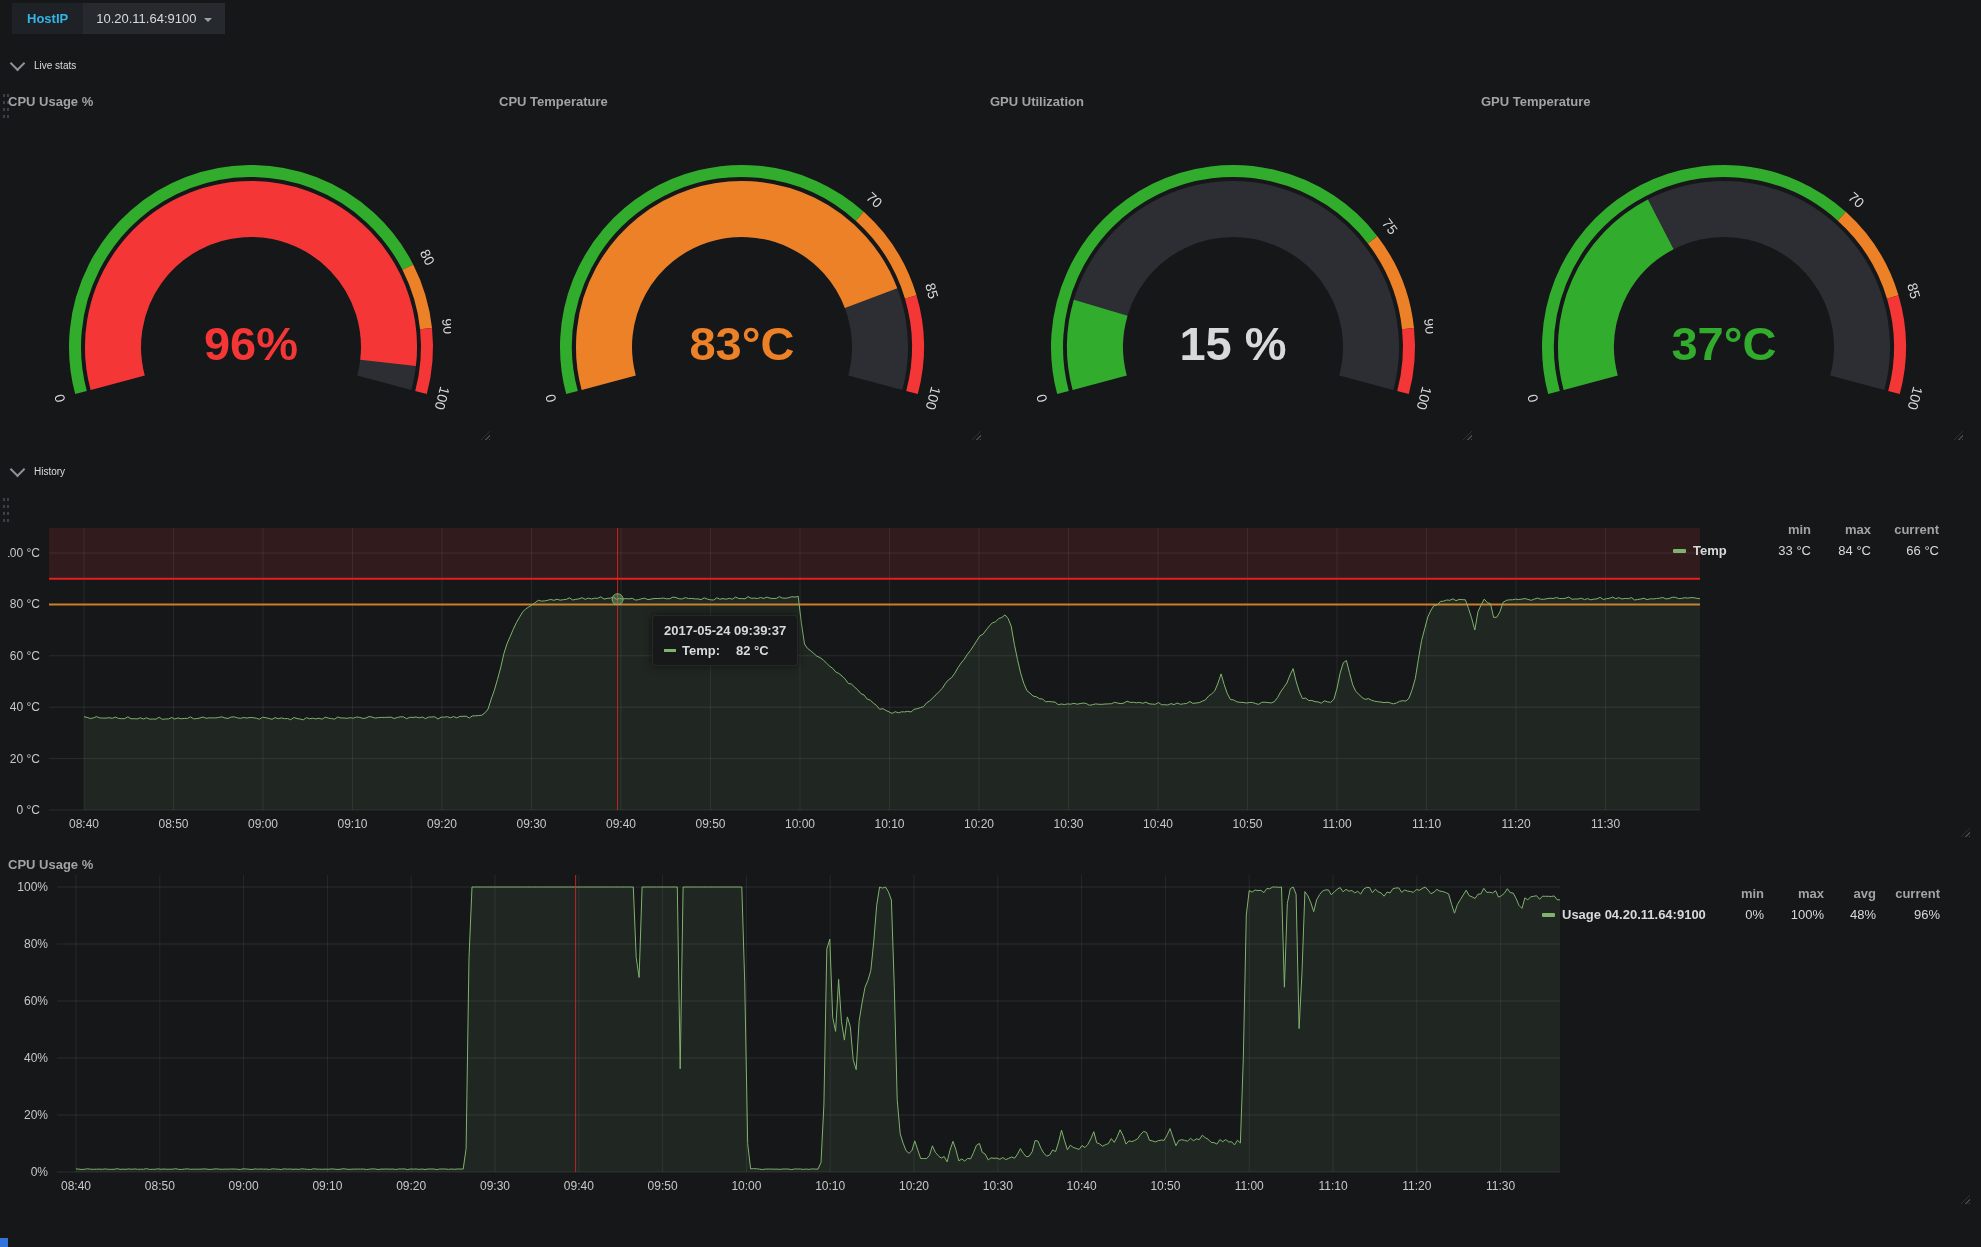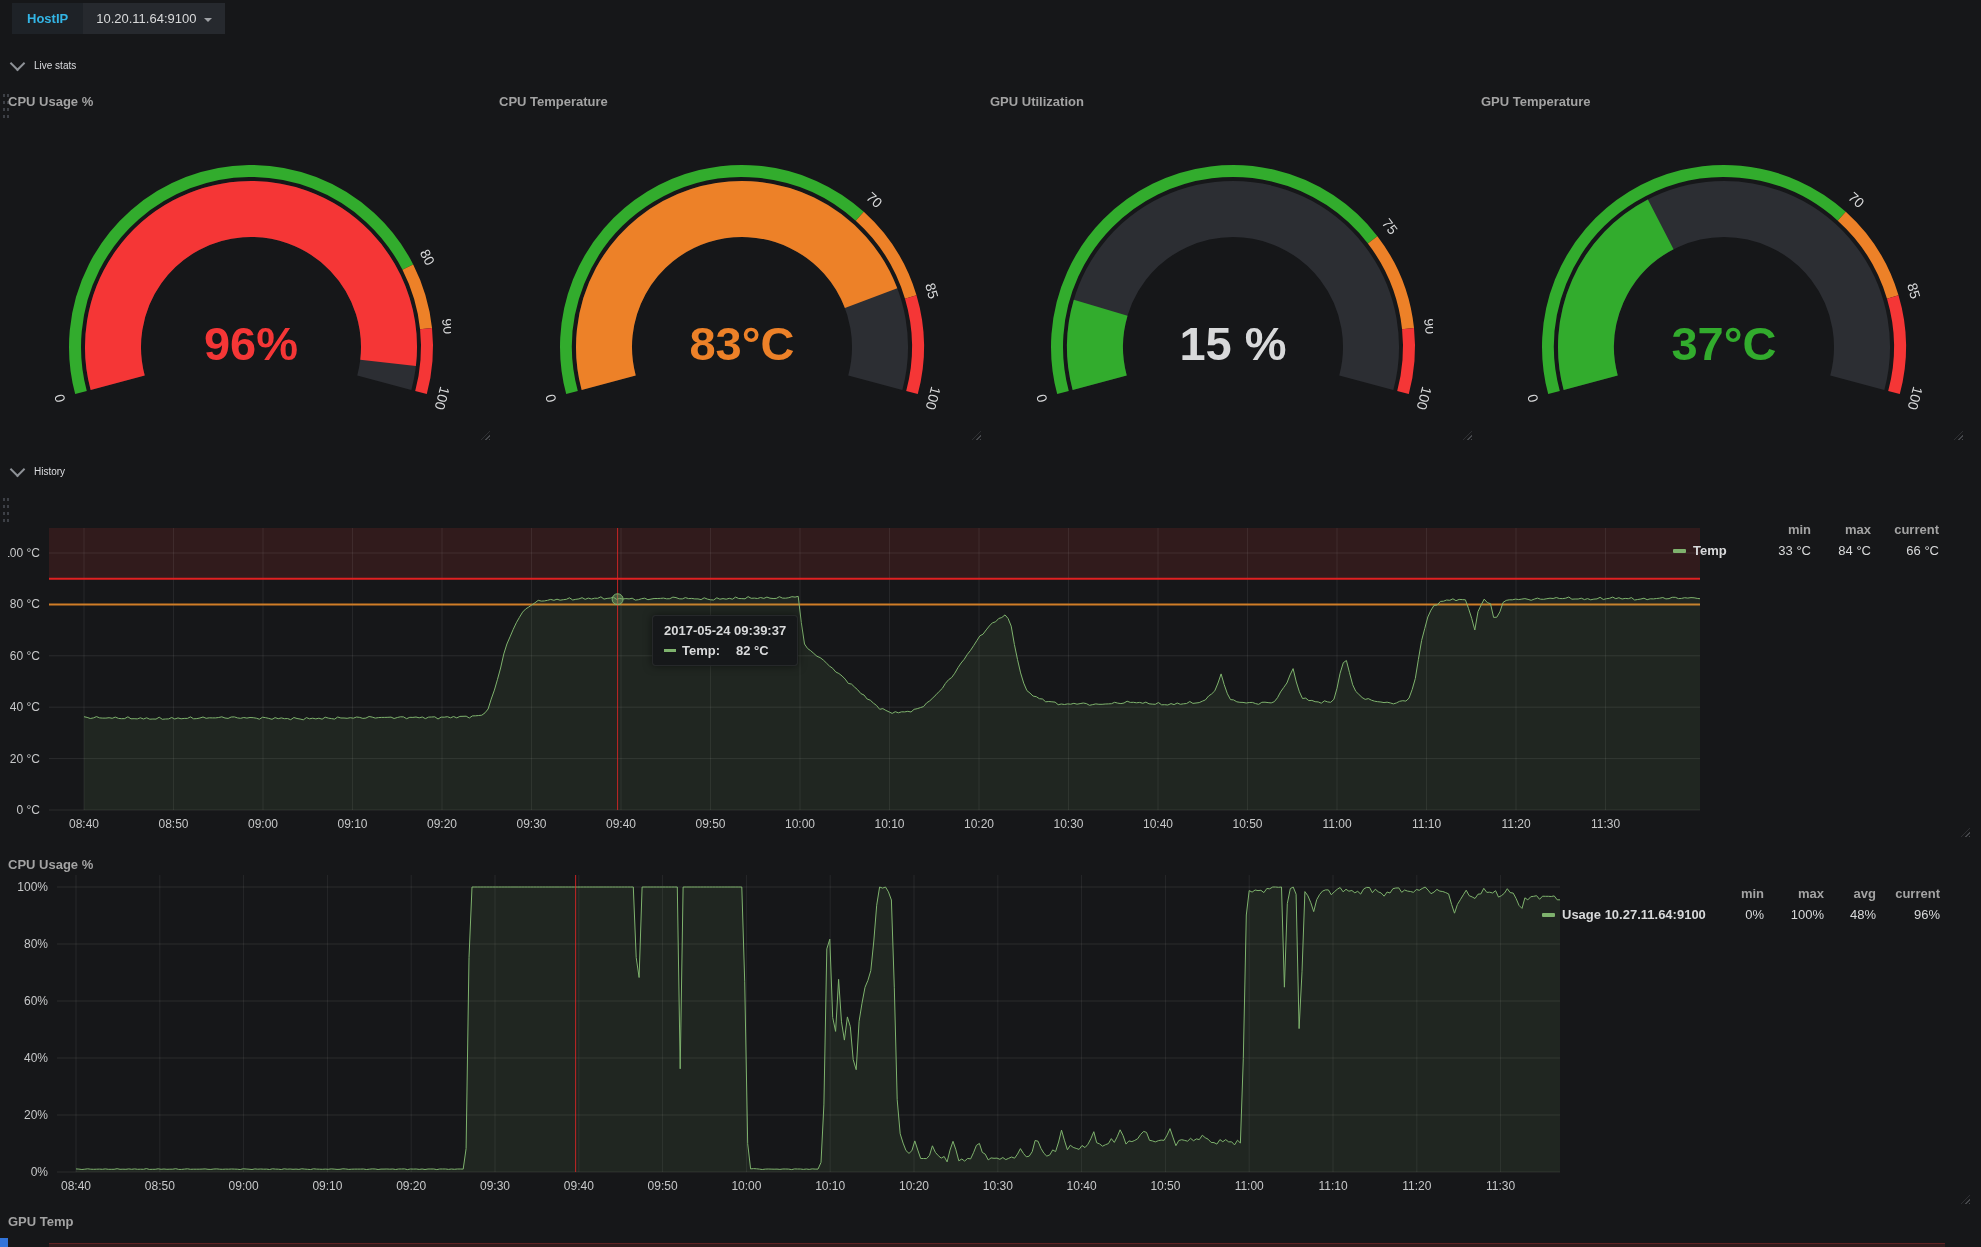--- a/index.html
+++ b/index.html
@@ -276,30 +276,26 @@
       <div class="legend-row legend-head">
         <span class="lg-label"></span>
         <span class="lg-col">min</span>
         <span class="lg-col w2">max</span>
         <span class="lg-col">avg</span>
         <span class="lg-col cur">current</span>
       </div>
       <div class="legend-row">
         <span class="lg-label">
             <i class="swatch"></i>
-            <span>Usage 10.27.11.64:9100</span>
+            <span>Usage 04.20.11.64:9100</span>
           </span>
         <span class="lg-col">0%</span>
         <span class="lg-col w2">100%</span>
         <span class="lg-col">48%</span>
         <span class="lg-col cur">96%</span>
       </div>
     </div>
     <div class="resize-handle"></div>
   </div>
 
-  <div class="panel" style="left:8px;top:1210px;width:1965px;height:37px;">
-    <div class="panel-title" style="top:4px;">GPU Temp</div>
-    <div class="gpu-strip" style="left:41px;top:33px;width:1896px;height:4px;"></div>
-  </div>
 
   <div class="blue-corner"></div>
 </div>
 
 </body></html>

